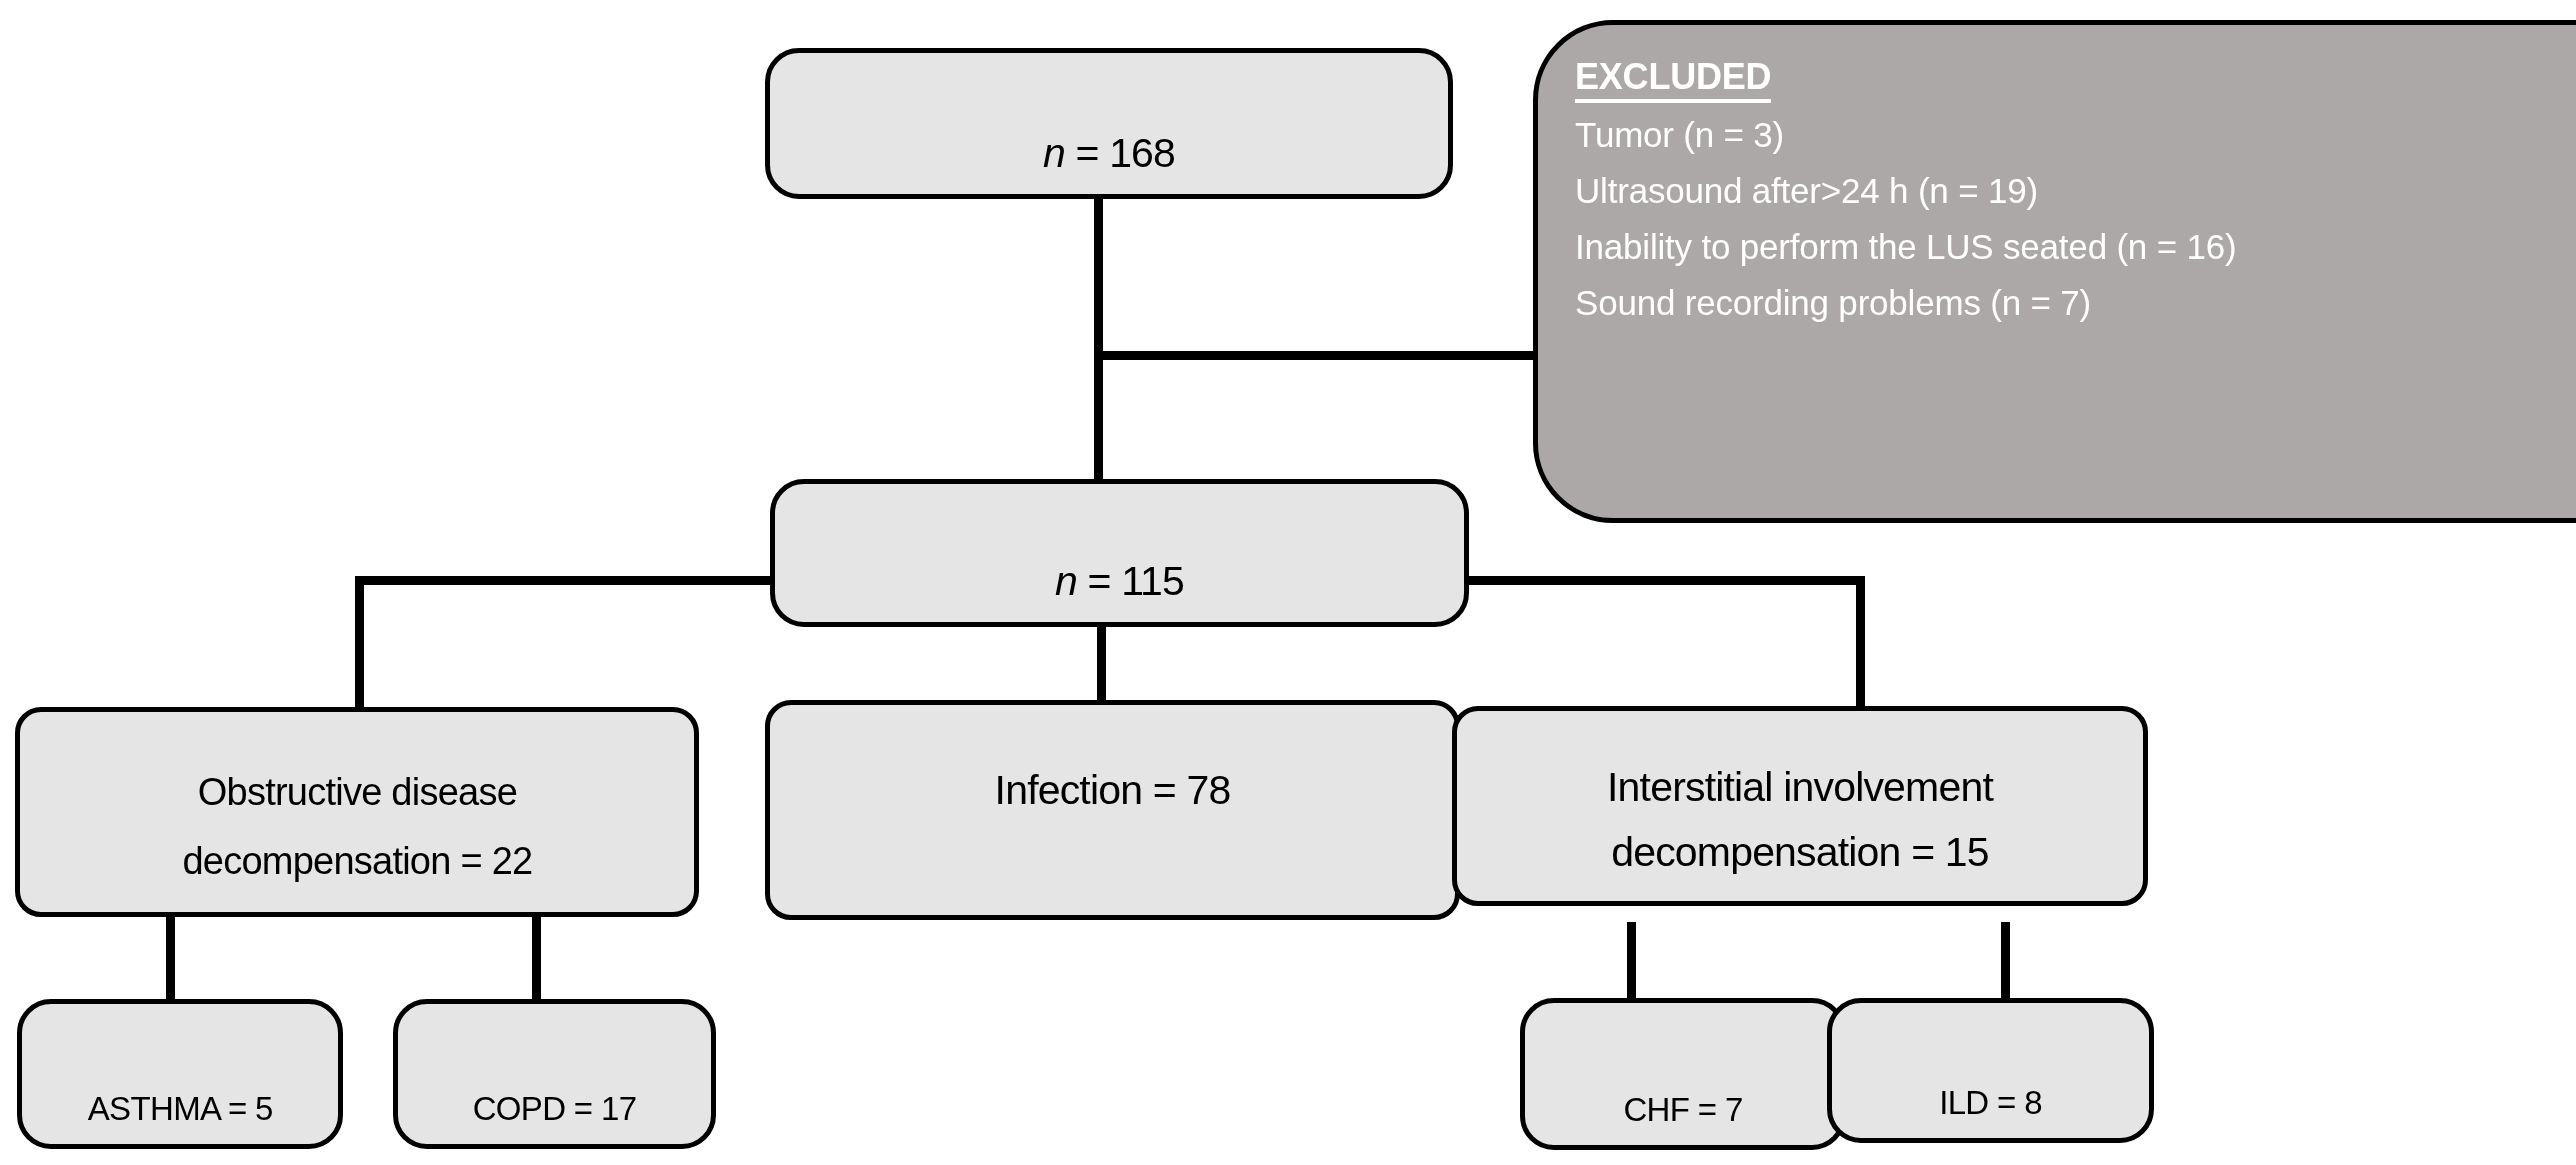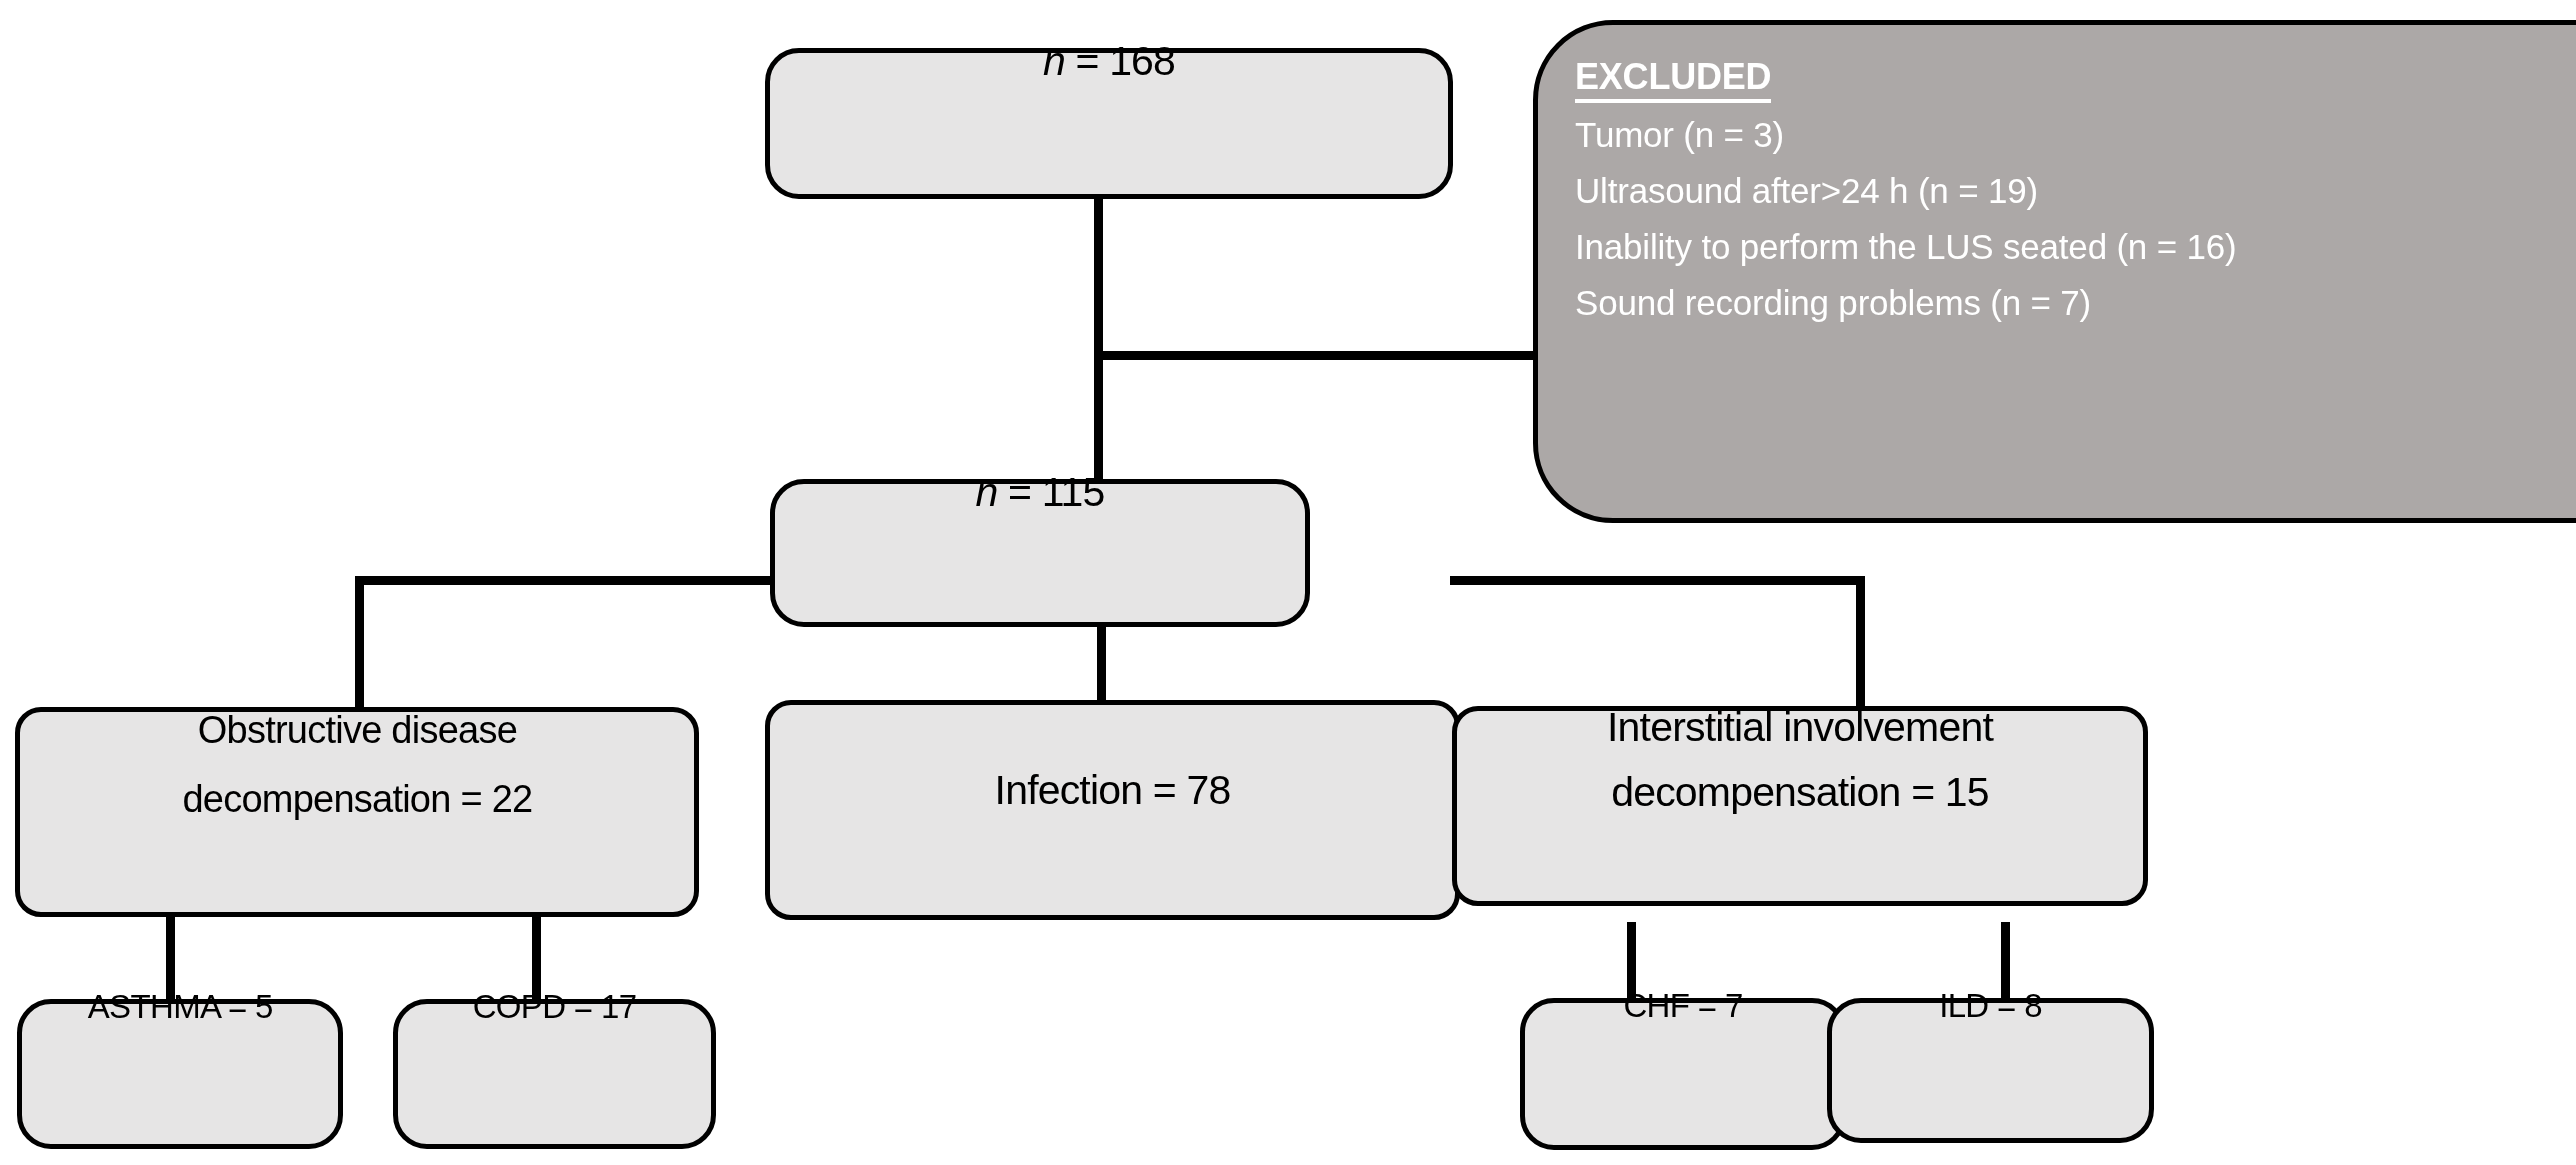--- a/index.html
+++ b/index.html
@@ -22,21 +22,21 @@
   }
   
   .line{position:absolute;background:var(--line);}
   
   .node{
     position:absolute;
     box-sizing:border-box;
     background:var(--node-fill);
     border:5.6px solid var(--node-border);
     border-radius:34px;
-    display:flex;align-items:flex-start;justify-content:center;
+    display:flex;align-items:flex-end;justify-content:center;
     text-align:center;
     letter-spacing:-0.02em;
   }
   .node .label{transform:translateY(-16px);}
   .r70{border-radius:26px;}
   .fs66{font-size:41px;line-height:49px;}
   .fs54{font-size:33px;}
   .two-line-112{font-size:38px;line-height:69px;}
   .two-line-106{font-size:41px;line-height:65px;}
   .n-italic{font-style:italic;}
@@ -59,21 +59,21 @@
   #excluded-box .title span{
     border-bottom:4.3px solid var(--excluded-text);
     padding-bottom:1.9px;
   }
   #excluded-box .excl-item{
     font-size:35px;line-height:56px;
   }
   #excluded-box .excl-list{margin-top:3.7px;}
   
   #node-total   {left:765px;top:48px;  width:688px;height:151px;}
-  #node-included{left:770px;top:479px; width:540px;height:148px;}
+  #node-included{left:770px;top:479px; width:699px;height:148px;}
   #node-obstructive{left:15.4px;  top:707px;width:684px;height:210px;}
   #node-infection  {left:765px;top:700px;width:695px;height:220px;align-items:flex-start;}
   #node-infection .label{transform:none;padding-top:25px;margin-top:36px;}
   #node-interstitial{left:1452px;top:706px;width:696px;height:200px;}
   #node-asthma{left:17.3px;  top:999px;width:326px;height:150px;}
   #node-copd  {left:393px; top:999px;width:323px;height:150px;}
   #node-chf   {left:1480px;top:998px;width:326px;height:152px;margin-left:40px;}
   #node-ild   {left:1827px;top:998px;width:327px;height:145px;}
   
   #conn-trunk        {left:1094px;top:196px; width:8.6px; height:285px;}

